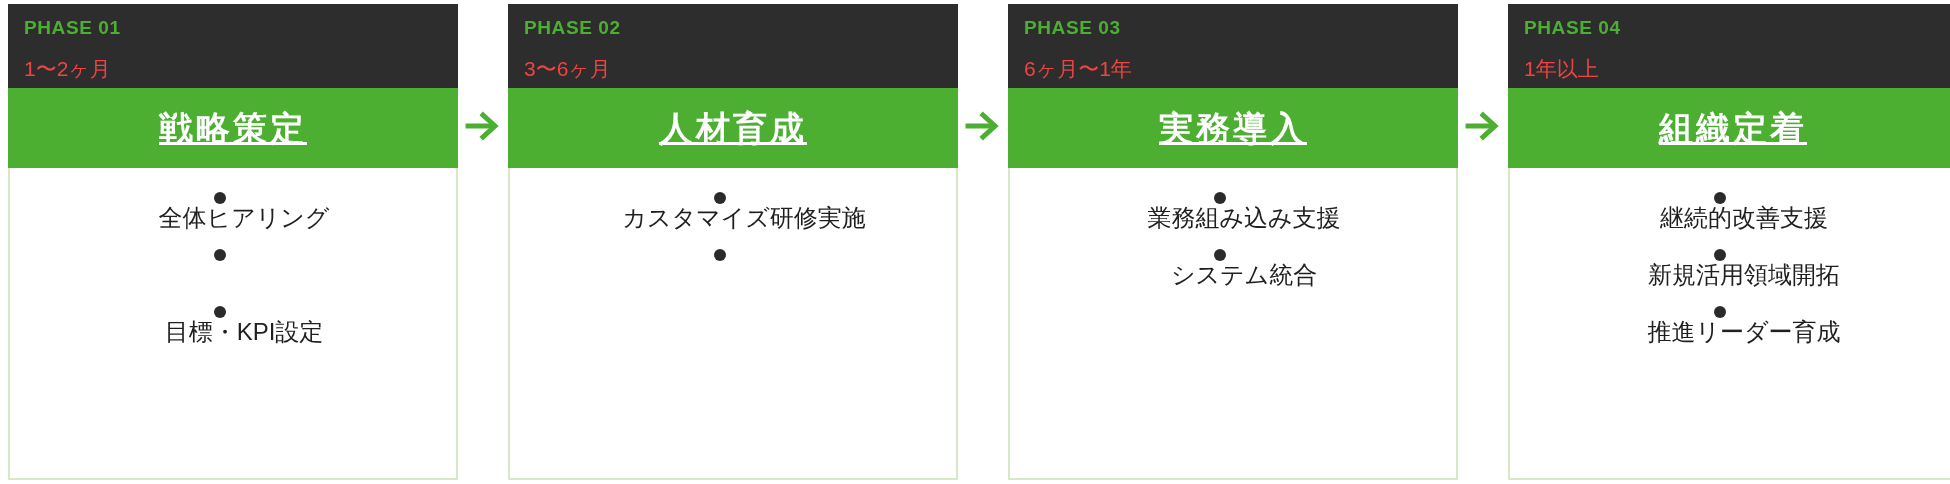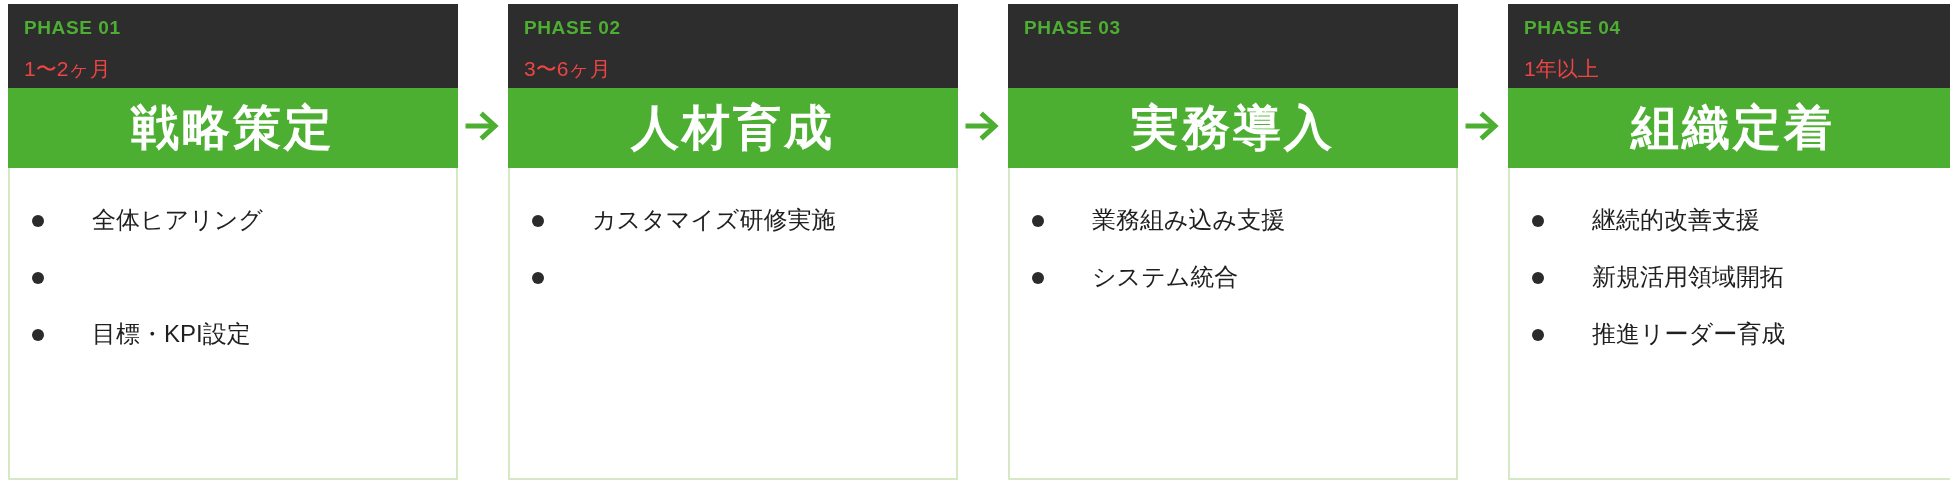--- a/index.html
+++ b/index.html
@@ -64,25 +64,26 @@
     background: #4caf32;
     height: 80px;
     flex: 0 0 80px;
     display: flex;
     align-items: center;
     justify-content: center;
     box-sizing: border-box;
   }
   .card-title {
     color: #ffffff;
-    font-size: 48px;
+    font-size: 34px;
     font-weight: bold;
     letter-spacing: 3px;
     line-height: 1;
     white-space: nowrap;
+    text-decoration: underline;
   }
 
   
   .card-body {
     background: #ffffff;
     border: 2px solid #d7e8c4;
     border-top: none;
     flex: 1 1 auto;
     box-sizing: border-box;
     padding: 24px 0 18px 0;
@@ -91,21 +92,21 @@
   }
   .bullet-list {
     list-style: none;
     margin: 0;
     padding: 0;
     display: flex;
     flex-direction: column;
   }
   .bullet-item {
     display: flex;
-    flex-direction: row;
+    flex-direction: column;
     align-items: center;
     height: 57px;
     padding-left: 22px;
     box-sizing: border-box;
   }
   .bullet-dot {
     width: 12px;
     height: 12px;
     border-radius: 50%;
     background: #2b2b2b;
@@ -198,20 +199,21 @@
       <g fill="none" stroke="#4caf32" stroke-width="5" stroke-linecap="square">
         <line x1="5" y1="18" x2="30" y2="18"></line>
         <polyline points="20,7 32,18 20,29"></polyline>
       </g>
     </svg>
   </div>
 
   <div class="phase-card">
     <div class="card-header">
       <div class="phase-label">PHASE 03</div>
+      <div class="phase-duration">6ヶ月〜1年</div>
     </div>
     <div class="card-title-band">
       <div class="card-title">実務導入</div>
     </div>
     <div class="card-body">
       <ul class="bullet-list">
         <li class="bullet-item">
           <span class="bullet-dot"></span>
           <span class="bullet-text">業務組み込み支援</span>
         </li>

